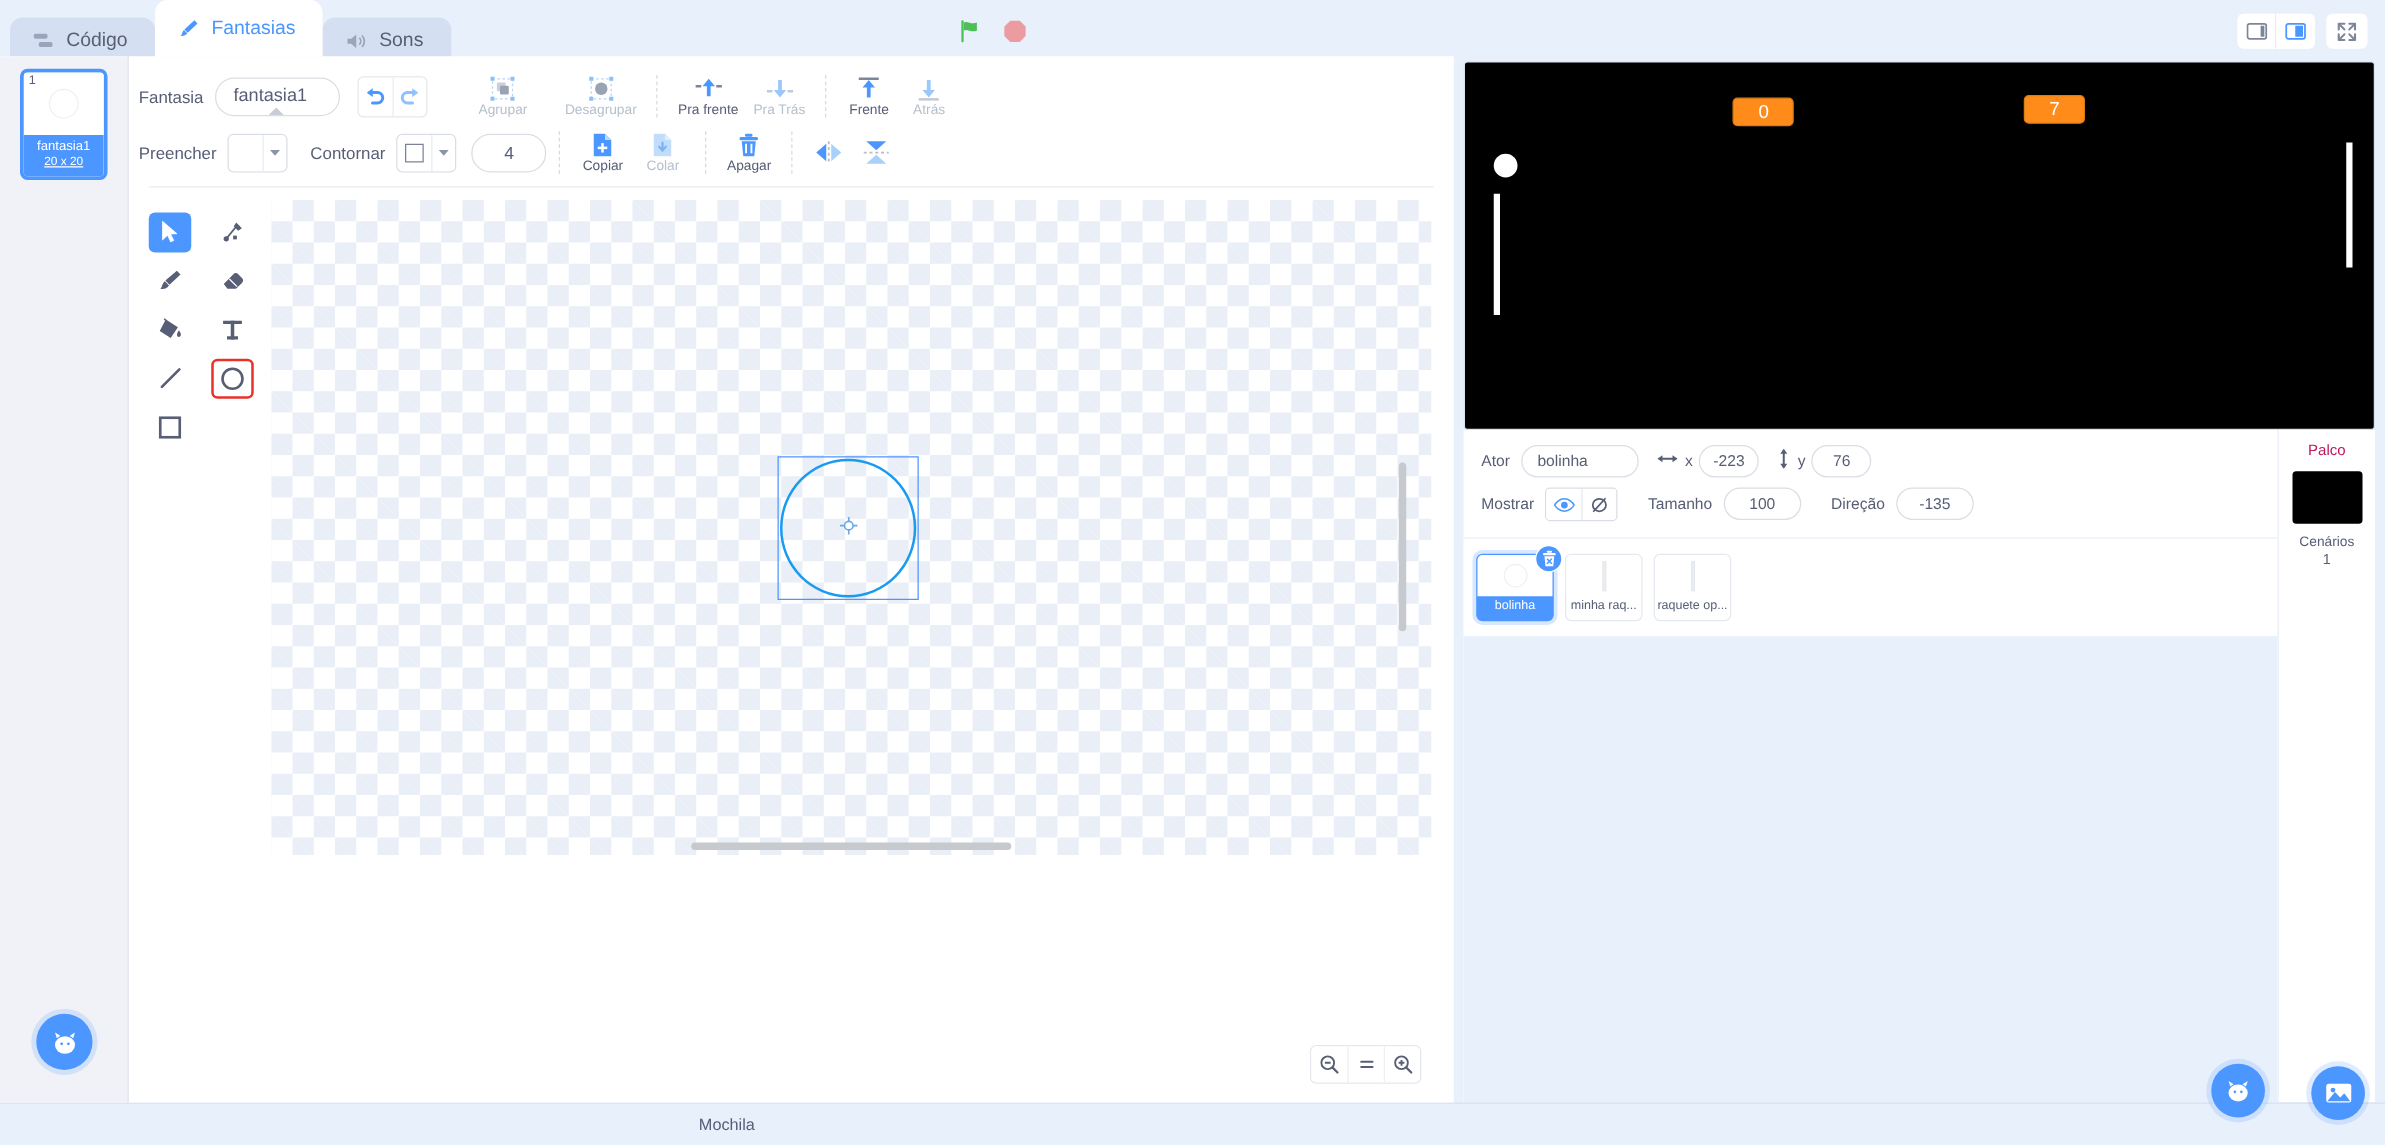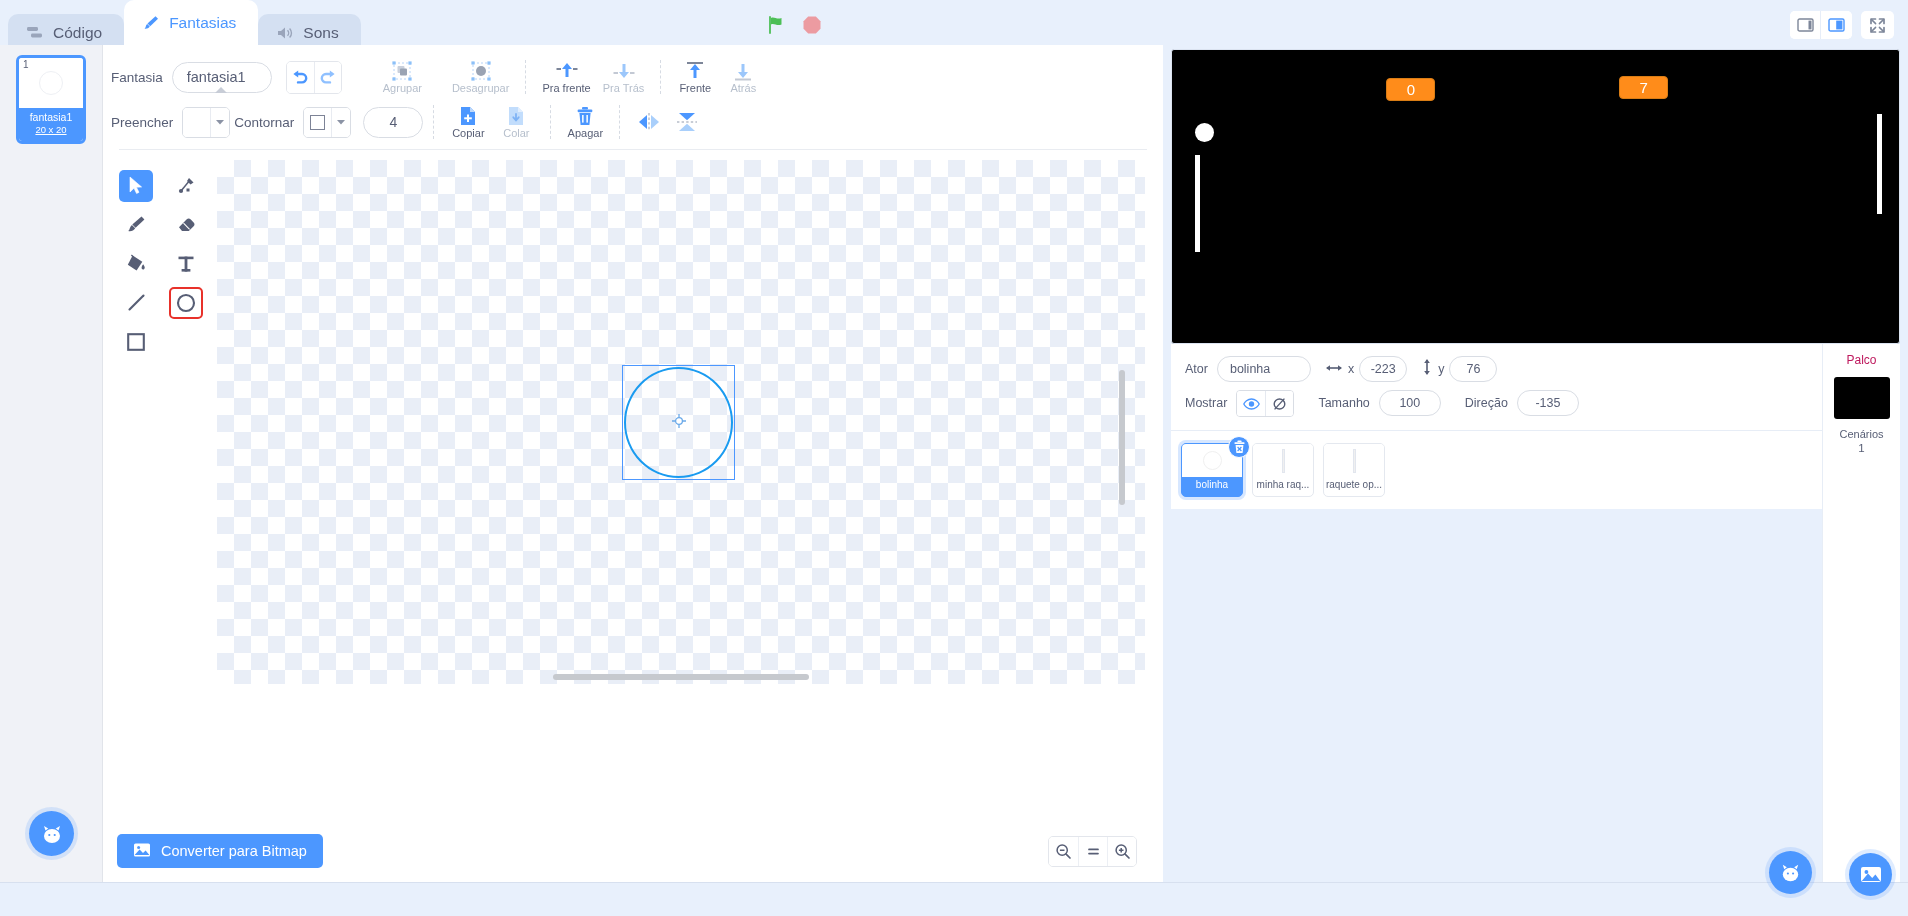--- a/index.html
+++ b/index.html
@@ -459,21 +459,21 @@
               <span class="tb-label">Preencher</span>
               <div class="swatch-group">
                 <div class="swatch"></div>
                 <div class="swatch-caret">
                   <svg width="8" height="6" viewBox="0 0 8 6">
                       <path d="M0 1 L8 1 L4 5.5 Z" fill="#8b93a5"></path>
                     </svg>
                 </div>
               </div>
 
-              <span class="tb-label" style="margin-left:4px">Contornar</span>
+              <span class="tb-label" style="margin-left:18px">Contornar</span>
               <div class="swatch-group">
                 <div class="swatch">
                   <div class="swatch-inner"></div>
                 </div>
                 <div class="swatch-caret">
                   <svg width="8" height="6" viewBox="0 0 8 6">
                       <path d="M0 1 L8 1 L4 5.5 Z" fill="#8b93a5"></path>
                     </svg>
                 </div>
               </div>
@@ -621,30 +621,20 @@
                     </svg>
                   </span>
                 </div>
                 <div class="canvas-vscroll"></div>
                 <div class="canvas-hscroll"></div>
               </div>
             </div>
           </div>
 
           <div class="bottom-row">
-            <div class="bitmap-btn">
-              <span>
-                <svg width="18" height="16" viewBox="0 0 18 16">
-                  <rect x="1" y="1.5" width="16" height="13" rx="1.6" fill="#fff"></rect>
-                  <circle cx="5.6" cy="5.6" r="1.5" fill="#4c97ff"></circle>
-                  <path d="M1.6 13 L6.6 7.4 L10 11 L12.6 8.6 L16.4 13 Z" fill="#4c97ff"></path>
-                </svg>
-              </span>
-              <span>Converter para Bitmap</span>
-            </div>
 
             <div class="zoom-group">
               <div class="zoom-btn">
                 <svg width="17" height="17" viewBox="0 0 17 17">
                   <circle cx="7.2" cy="7.2" r="5.1" fill="none" stroke="#575e75" stroke-width="1.5"></circle>
                   <path d="M11.1 11.1 L15 15" stroke="#575e75" stroke-width="1.7" stroke-linecap="round"></path>
                   <path d="M4.9 7.2 H9.5" stroke="#575e75" stroke-width="1.5"></path>
                 </svg>
               </div>
               <div class="zoom-btn">
@@ -792,15 +782,18 @@
               <circle cx="7.4" cy="8" r="1.9" fill="#4c97ff"></circle>
               <path d="M2.8 17 L9 9.5 L13.2 14 L16.4 10.6 L21.2 17 Z" fill="#4c97ff"></path>
             </svg>
           </div>
         </div>
       </div>
     </div>
   </div>
 
   <div class="footer-wrap">
+    <div class="footer">
+      <span class="footer-label">Mochila</span>
+    </div>
     <div class="footer-right" style="width:745px;height:34px;border-top:1px solid #d7e0ef;"></div>
   </div>
 </div>
 
 </body></html>

